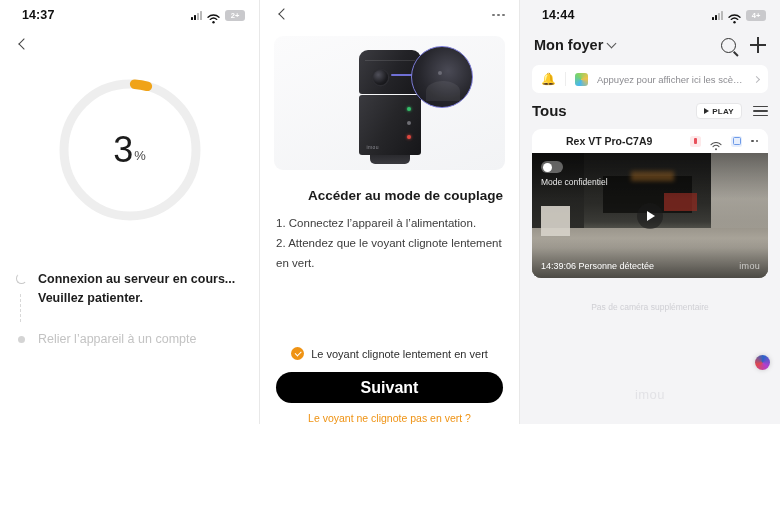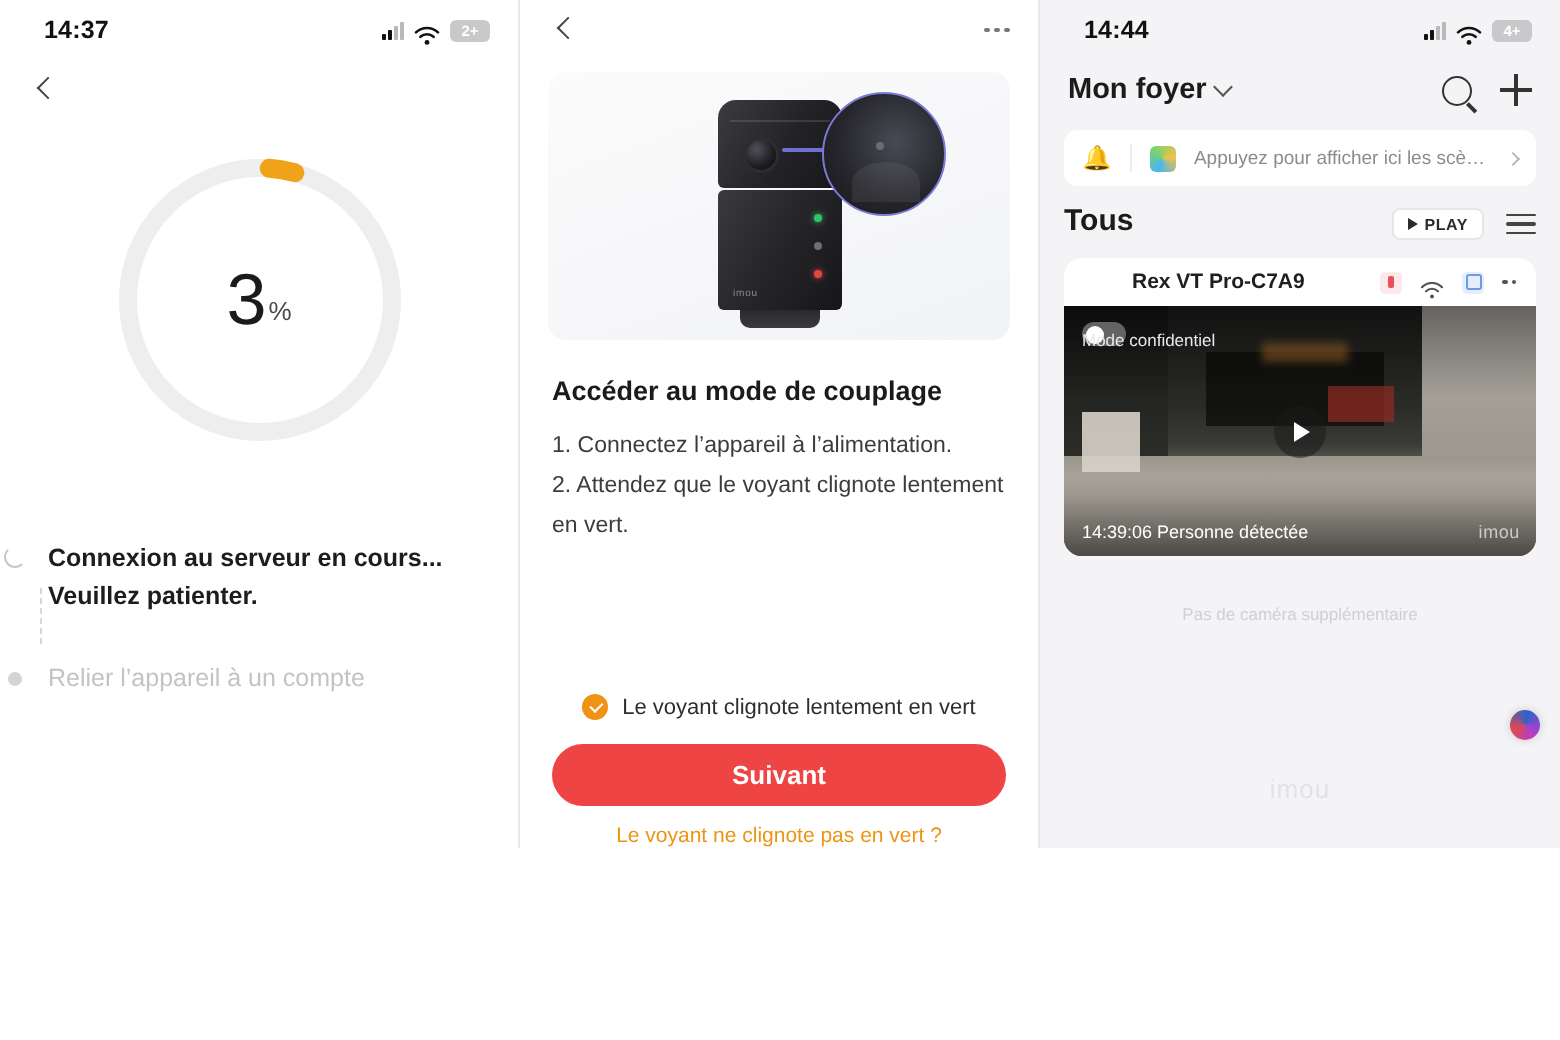--- a/index.html
+++ b/index.html
@@ -50,21 +50,21 @@
   .ring-wrap { display:flex; justify-content:center; margin-top:14px; }
   .ring { position:relative; width:152px; height:152px; }
   .ring svg { display:block; }
   .ring-label {
     position:absolute; inset:0; display:flex; align-items:center;
     justify-content:center;
   }
   .ring-num { font-size:36px; font-weight:400; color:#1b1b1b; letter-spacing:-1px;}
   .ring-pct { font-size:13px; color:#4a4a4a; margin-left:2px; margin-top:10px;}
 
-  .steps { margin-top:44px; position:relative; }
+  .steps { margin-top:44px; padding-left:14px; position:relative; }
   .step { display:flex; align-items:flex-start; gap:10px; position:relative; }
   .step + .step { margin-top:22px; }
   .step-icon { width:14px; flex:0 0 14px; display:flex; justify-content:center; padding-top:3px;}
   .spinner-ic {
     width:11px; height:11px; border-radius:50%;
     border:1.4px solid #c9c9c9; border-top-color:transparent; border-right-color:transparent;
   }
   .dot-ic { width:7px;height:7px;border-radius:50%; background:#d4d4d4; margin-top:3px;}
   .dashline { position:absolute; left:20px; top:24px; width:1px; height:28px; border-left:1px dashed #d8d8d8;}
   .step-txt-active { font-size:12.5px; font-weight:700; color:#1d1d1d; line-height:1.5; }
@@ -111,35 +111,35 @@
     content:""; position:absolute; left:14px; bottom:6px; width:34px; height:20px;
     border-radius:50% 50% 0 0; background:rgba(255,255,255,.07);
   }
   .mag-dot{ position:absolute; left:26px; top:24px; width:4px;height:4px;border-radius:50%; background:#6b6b75;}
   .mag-line{
     position:absolute; right:88px; top:38px; width:26px; height:1.6px;
     background:#6f6fd4; border-radius:1px;
   }
 
   .p2-body { padding:18px 16px 0 16px; }
-  .p2-title { font-size:13.5px; font-weight:700; color:#1b1b1b; margin-bottom:11px; }
+  .p2-title { font-size:13.5px; font-weight:700; color:#1b1b1b; margin-bottom:11px;text-align:right; }
   .p2-line { font-size:11.5px; color:#3c3c3c; line-height:1.72; }
 
   .p2-footer { position:absolute; left:0; right:0; bottom:0; padding:0 16px 0 16px; }
   .check-row { display:flex; align-items:center; gap:7px; justify-content:center; margin-bottom:11px; }
   .chk {
     width:13px;height:13px;border-radius:50%; background:#ef9314;
     display:flex;align-items:center;justify-content:center; flex:0 0 13px;
   }
   .chk::after{ content:""; width:5px;height:2.5px;border-left:1.4px solid #fff;border-bottom:1.4px solid #fff;
     transform:rotate(-45deg); margin-top:-1px;}
   .check-label { font-size:11px; color:#2e2e2e; }
   .btn-next {
     display:block; width:100%; height:31px; border-radius:16px; border:none;
-    background:#ef4444; color:#fff; font-size:13px; font-weight:600;
+    background:#000000; color:#fff; font-size:16px; font-weight:600;
     font-family:"Liberation Sans", sans-serif; cursor:pointer;margin-top:12px;
   }
   .help-link { text-align:center; font-size:10.5px; color:#ef9314; margin-top:9px; }
 
   
   .p3-nav { height:30px; display:flex; align-items:center; justify-content:space-between; padding:0 14px; background:#f4f4f6;}
   .home-sel { display:flex; align-items:center; gap:5px; cursor:pointer;}
   .home-name { font-size:14.5px; font-weight:600; color:#1b1b1b; }
   .chev-d { width:7px;height:7px; border-right:1.3px solid #555; border-bottom:1.3px solid #555;
     transform:rotate(45deg); margin-top:-4px;}
@@ -157,21 +157,21 @@
   }
   .bell { font-size:12px; color:#f0a318; }
   .bsep { width:1px;height:14px;background:#ededed;}
   .bico {
     width:13px;height:13px;border-radius:3px;flex:0 0 13px;
     background:conic-gradient(from 200deg,#48b7f0,#7ad46b,#f0c24a,#48b7f0);
   }
   .btext { font-size:9.5px; color:#8b8b90; flex:1; white-space:nowrap; overflow:hidden; text-overflow:ellipsis;}
   .bchev { width:5px;height:5px;border-right:1.2px solid #b9b9bd;border-top:1.2px solid #b9b9bd;transform:rotate(45deg);}
 
-  .tabs-row { display:flex; align-items:flex-end; justify-content:space-between; padding:9px 12px 0 12px; }
+  .tabs-row { display:flex; align-items:center; justify-content:space-between; padding:9px 12px 0 12px; }
   .tab-all { position:relative; }
   .tab-label { font-size:15px; font-weight:700; color:#1b1b1b; }
   .tab-underline { width:15px;height:3px;border-radius:2px;background:#f0a318; margin-top:2px;}
   .tabs-right { display:flex; align-items:center; gap:11px;}
   .btn-play {
     display:flex;align-items:center;gap:3px; background:#fff; border:1px solid #e6e6e8;
     border-radius:4px; padding:2.5px 7px; cursor:pointer;
   }
   .play-tri { width:0;height:0;border-left:5px solid #2b2b2b;border-top:3.2px solid transparent;border-bottom:3.2px solid transparent;}
   .play-txt { font-size:8px; font-weight:700; color:#2b2b2b; letter-spacing:.3px;}
@@ -199,21 +199,21 @@
   .th-floor { position:absolute; left:0; right:0; bottom:0; height:40%; background:linear-gradient(180deg,#9b968c 0%, #b4afa4 40%, #a8a398 100%); }
   .th-box { position:absolute; left:4%; top:42%; width:12%; height:24%; background:#d7d3ca; opacity:.9;}
   .th-grad-top { position:absolute; left:0; right:0; top:0; height:46px; background:linear-gradient(180deg,rgba(0,0,0,.45),transparent); }
   .th-grad-bot { position:absolute; left:0; right:0; bottom:0; height:40px; background:linear-gradient(0deg,rgba(0,0,0,.55),transparent); }
 
   .toggle {
     position:absolute; left:9px; top:8px; width:22px;height:12px;border-radius:7px;
     background:rgba(255,255,255,.35); cursor:pointer;
   }
   .toggle::after{content:"";position:absolute;left:1.5px;top:1.5px;width:9px;height:9px;border-radius:50%;background:#fff;}
-  .priv-label { position:absolute; left:9px; top:12px; font-size:8.5px; color:#e9e9e9;}
+  .priv-label { position:absolute; left:9px; top:24px; font-size:8.5px; color:#e9e9e9;}
   .play-btn {
     position:absolute; left:50%; top:50%; transform:translate(-50%,-50%);
     width:26px;height:26px;border-radius:50%; background:rgba(25,25,25,.55);
     display:flex;align-items:center;justify-content:center; cursor:pointer;
   }
   .play-btn::after{content:"";width:0;height:0;border-left:8px solid #fff;border-top:5px solid transparent;border-bottom:5px solid transparent;margin-left:2px;}
   .th-caption { position:absolute; left:9px; bottom:7px; font-size:9px; color:#fff; font-weight:400;}
   .th-brand { position:absolute; right:8px; bottom:7px; font-size:9px; color:rgba(255,255,255,.65); letter-spacing:.3px;}
 
   .nomore { display:flex; align-items:center; gap:8px; margin:16px 22px 0 22px;flex-direction:column; }

